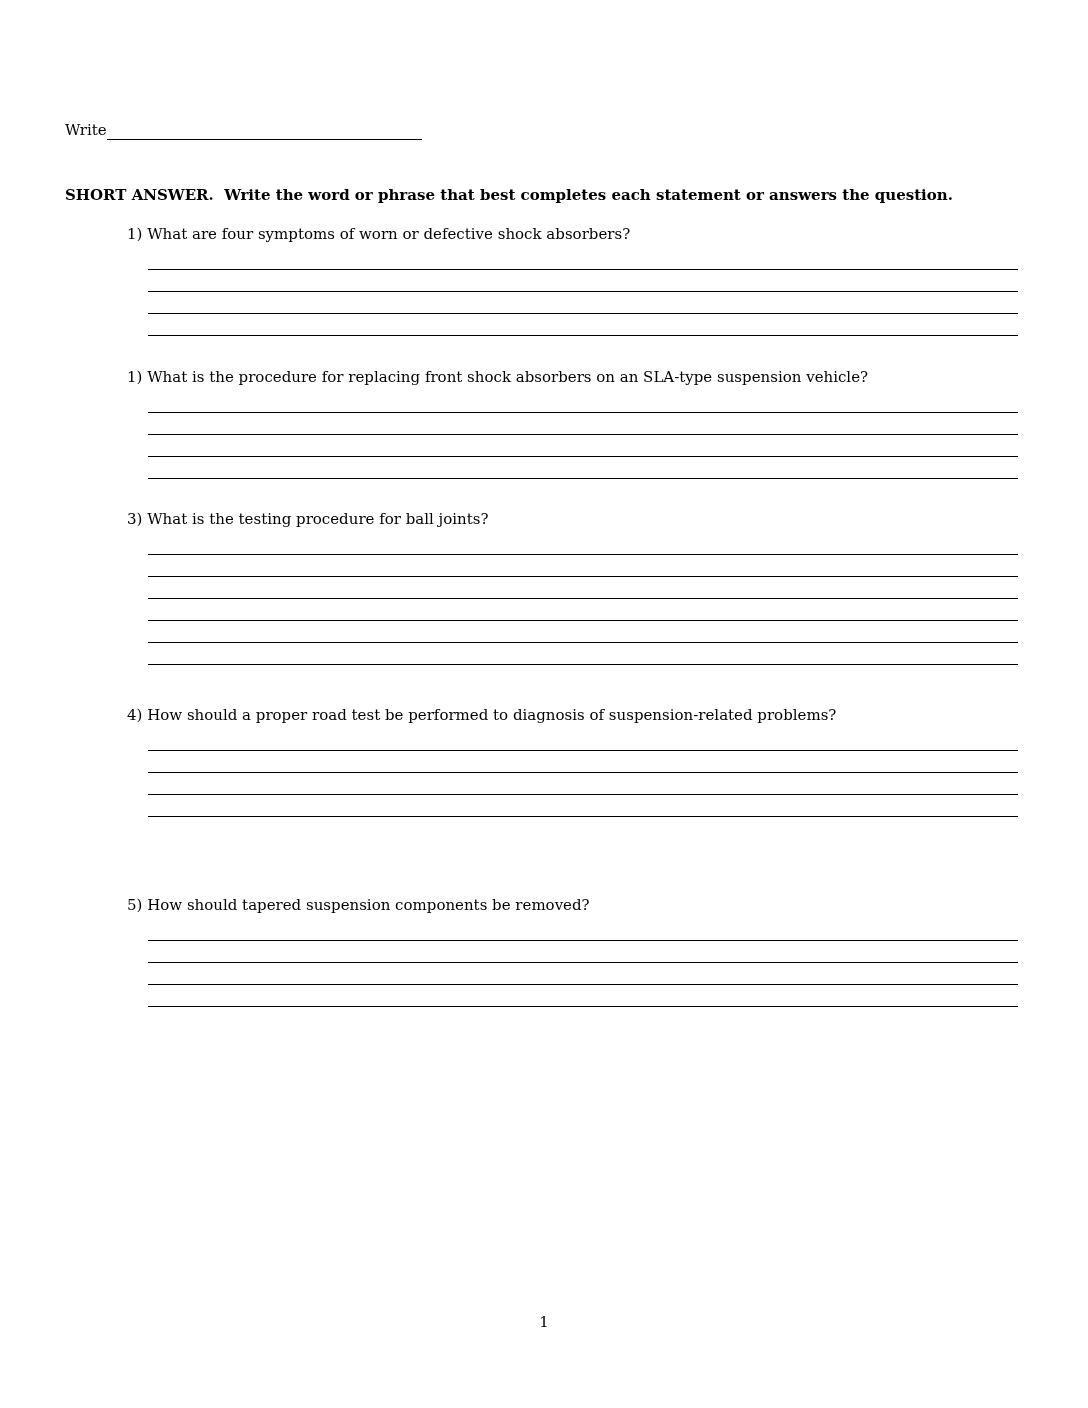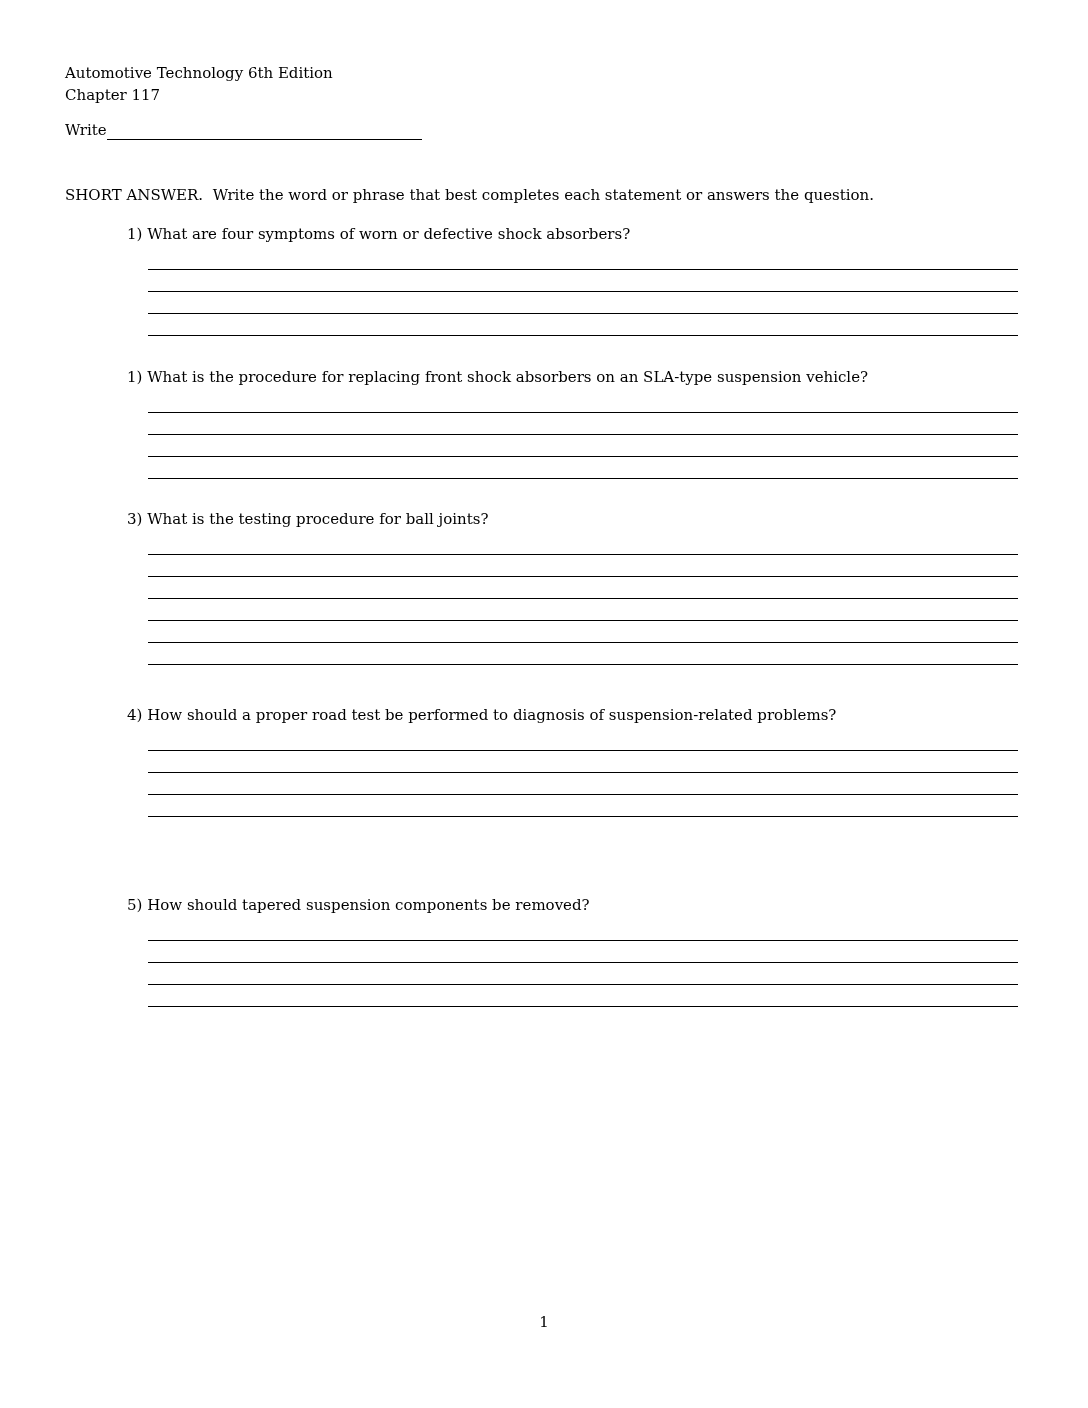--- a/index.html
+++ b/index.html
@@ -31,21 +31,21 @@
     display: inline-block;
     width: 315px;
     height: 18px;
     border-bottom: 1px solid #000;
     vertical-align: bottom;
   }
   .section-heading {
     position: absolute;
     left: 65px;
     top: 185px;
-    font-weight: normal;
+    font-weight: bold;
     white-space: pre-wrap;
     width: 980px;
     line-height: 20px;
   }
   .question-block {
     position: absolute;
     left: 127px;
     width: 891px;
   }
   .question-text {
@@ -68,24 +68,20 @@
     width: 100%;
     text-align: center;
     line-height: 20px;
   }
 </style>
 </head>
 <body>
 
 <div class="page">
 
-  <div class="doc-header">
-    <div>Automotive Technology 6th Edition</div>
-    <div>Chapter 117</div>
-  </div>
 
   <div class="name-row"><span>Write</span><span class="name-blank"></span></div>
 
   <div class="section-heading">SHORT ANSWER.  Write the word or phrase that best completes each statement or answers the question.</div>
 
   <div id="questions">
       <div class="question-block" style="top: 224px;">
         <div class="question-text">1) What are four symptoms of worn or defective shock absorbers?</div>
         <div class="answer-lines">
           <div class="answer-line"></div>

